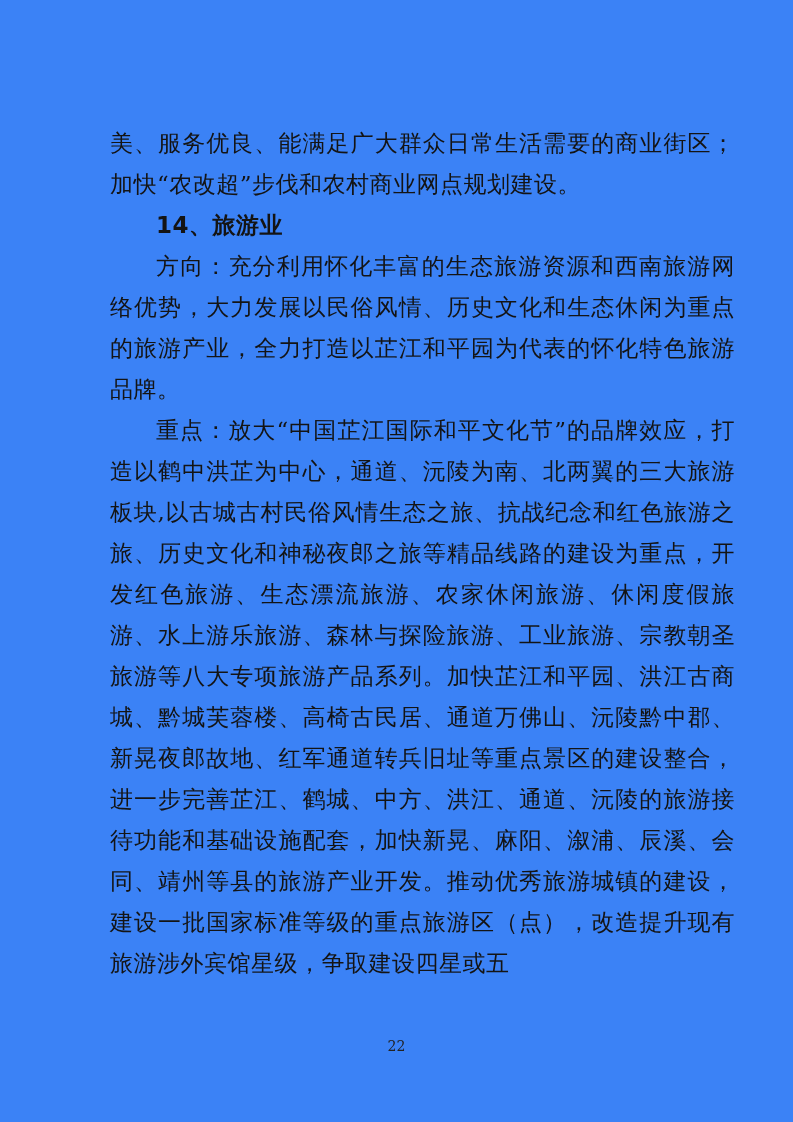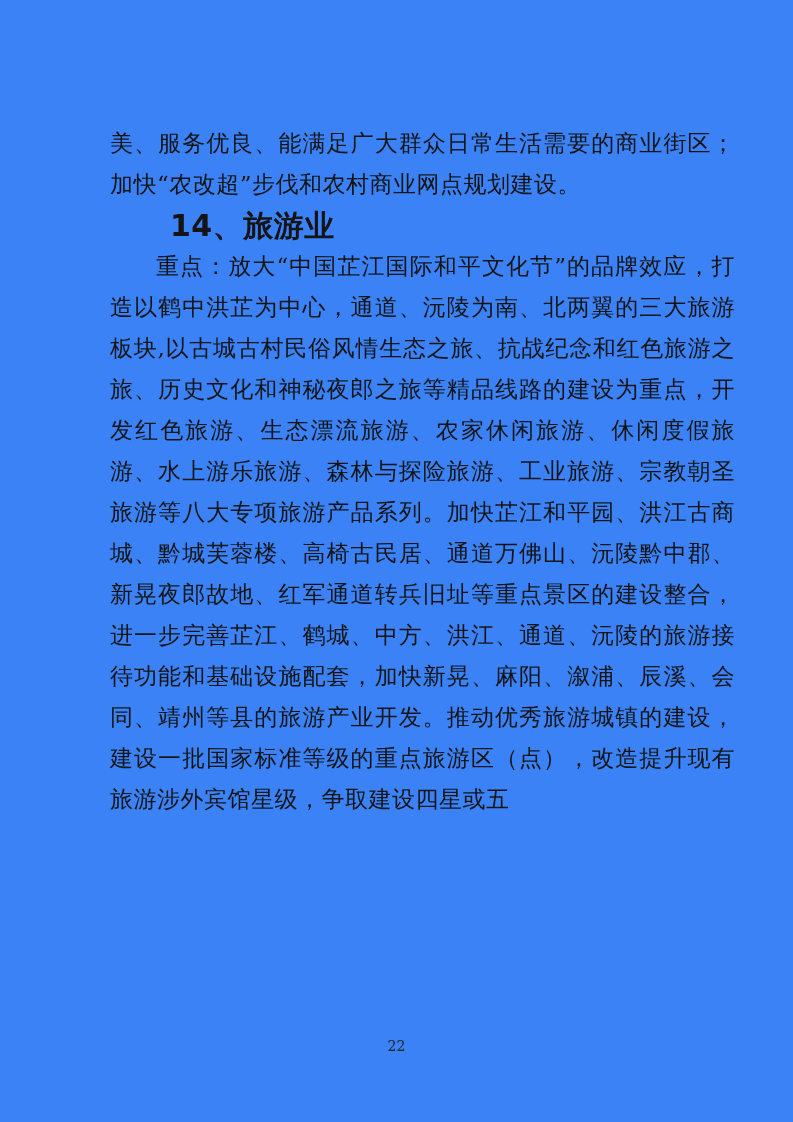--- a/index.html
+++ b/index.html
@@ -30,21 +30,21 @@
   .content p {
     margin: 0;
     padding: 0;
   }
   .para-indent {
     text-indent: 2em;
   }
   .section-heading {
     margin: 0;
     padding: 0;
-    font-size: 30px;
+    font-size: 23px;
     line-height: 41px;
     font-weight: bold;
     text-indent: 2em;
     font-family: "DejaVu Sans", "Liberation Sans", sans-serif;
   }
   .page-number {
     position: absolute;
     top: 1037px;
     left: 0;
     width: 100%;
@@ -54,16 +54,17 @@
     color: #222222;
   }
 </style>
 </head>
 <body>
 
 <div class="page">
   <div class="content">
     <p class="para-continuation">美、服务优良、能满足广大群众日常生活需要的商业街区；加快“农改超”步伐和农村商业网点规划建设。</p>
     <h3 class="section-heading">14、旅游业</h3>
+    <p class="para-indent">方向：充分利用怀化丰富的生态旅游资源和西南旅游网络优势，大力发展以民俗风情、历史文化和生态休闲为重点的旅游产业，全力打造以芷江和平园为代表的怀化特色旅游品牌。</p>
     <p class="para-indent">重点：放大“中国芷江国际和平文化节”的品牌效应，打造以鹤中洪芷为中心，通道、沅陵为南、北两翼的三大旅游板块,以古城古村民俗风情生态之旅、抗战纪念和红色旅游之旅、历史文化和神秘夜郎之旅等精品线路的建设为重点，开发红色旅游、生态漂流旅游、农家休闲旅游、休闲度假旅游、水上游乐旅游、森林与探险旅游、工业旅游、宗教朝圣旅游等八大专项旅游产品系列。加快芷江和平园、洪江古商城、黔城芙蓉楼、高椅古民居、通道万佛山、沅陵黔中郡、新晃夜郎故地、红军通道转兵旧址等重点景区的建设整合，进一步完善芷江、鹤城、中方、洪江、通道、沅陵的旅游接待功能和基础设施配套，加快新晃、麻阳、溆浦、辰溪、会同、靖州等县的旅游产业开发。推动优秀旅游城镇的建设，建设一批国家标准等级的重点旅游区（点），改造提升现有旅游涉外宾馆星级，争取建设四星或五</p>
   </div>
   <div class="page-number">22</div>
 </div>
 
 </body></html>

